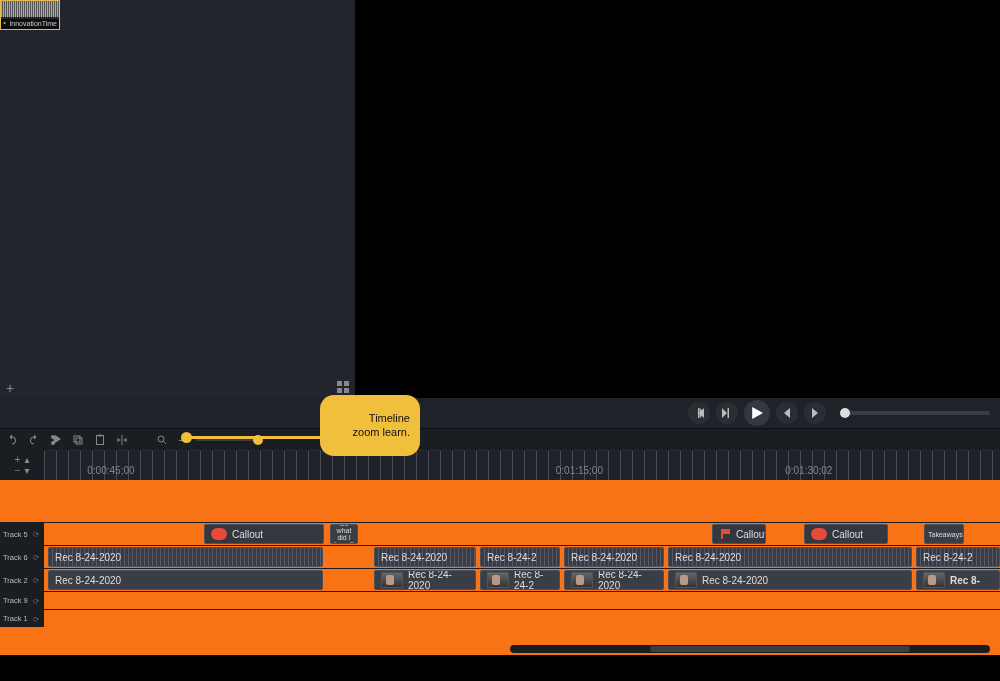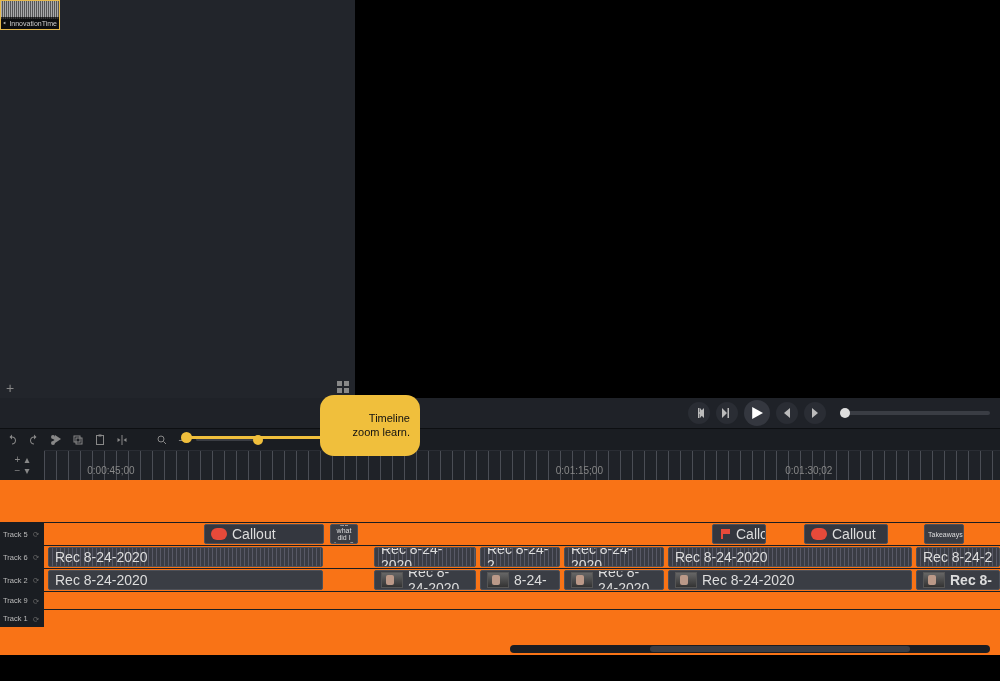--- a/index.html
+++ b/index.html
@@ -34,21 +34,21 @@
 .ruler-main{flex:1;position:relative;border-top:1px solid #2a2d34}
 .ticks{position:absolute;inset:0;background-image:repeating-linear-gradient(90deg,#4a4d55 0 1px,transparent 1px 12px)}
 .ruler-label{position:absolute;top:14px;font-size:10px;color:#888;transform:translateX(-50%)}
 .tracks-area{height:175px;background:#f97316;overflow:hidden;position:relative}
 .spacer-row{height:42px}
 .track{height:23px;display:flex;border-top:1px solid #1a1d22;position:relative}
 .track.h18{height:18px}
 .thead{width:44px;background:#1a1d22;display:flex;align-items:center;justify-content:space-between;padding:0 3px;color:#bbb;font-size:7.5px}
 .thead .knob{width:8px;height:8px;color:#666}
 .tcontent{flex:1;position:relative}
-.clip{position:absolute;top:1px;bottom:1px;background:#3a3d44;border:1px solid #4d5058;border-radius:2px;display:flex;align-items:center;padding:0 6px;gap:5px;font-size:14px;color:#ddd;overflow:hidden;cursor:grab}
+.clip{position:absolute;top:1px;bottom:1px;background:#3a3d44;border:1px solid #4d5058;border-radius:2px;display:flex;align-items:center;padding:0 6px;gap:5px;font-size:10px;color:#ddd;overflow:hidden;cursor:grab}
 .clip.callout{background:#34373f}
 .clip.sm{font-size:7px;padding:0 3px;line-height:1;text-align:center}
 .redcloud{width:16px;height:12px;border-radius:6px;background:#e74a3a;position:relative;flex-shrink:0}
 .redflag{width:12px;height:12px;position:relative;flex-shrink:0}
 .redflag::before{content:"";position:absolute;left:2px;top:1px;width:2px;height:10px;background:#e74a3a}
 .redflag::after{content:"";position:absolute;left:4px;top:1px;width:7px;height:5px;background:#e74a3a}
 .wave{position:absolute;inset:0;opacity:.5;background:repeating-linear-gradient(90deg,transparent 0 3px,#778 3px 4px),linear-gradient(#3a3d44,#3a3d44)}
 .clip .lab{position:relative;z-index:1}
 .vidthumb{width:22px;height:16px;background:linear-gradient(#666,#333);border:1px solid #555;flex-shrink:0;position:relative;z-index:1}
 .vidthumb::after{content:"";position:absolute;left:4px;top:2px;width:8px;height:10px;background:#b98;border-radius:2px}

